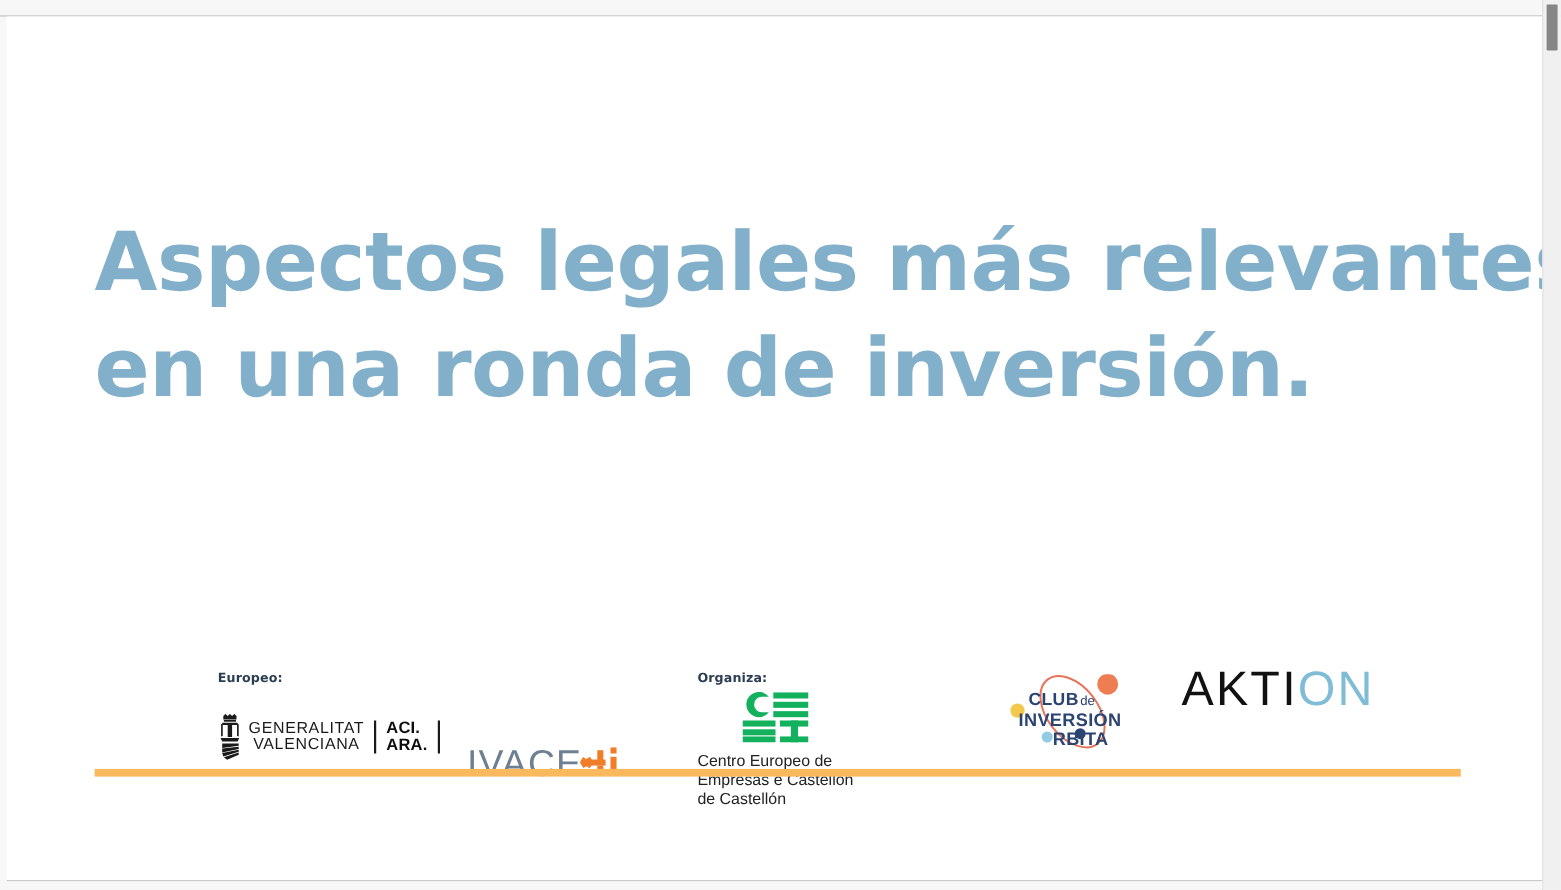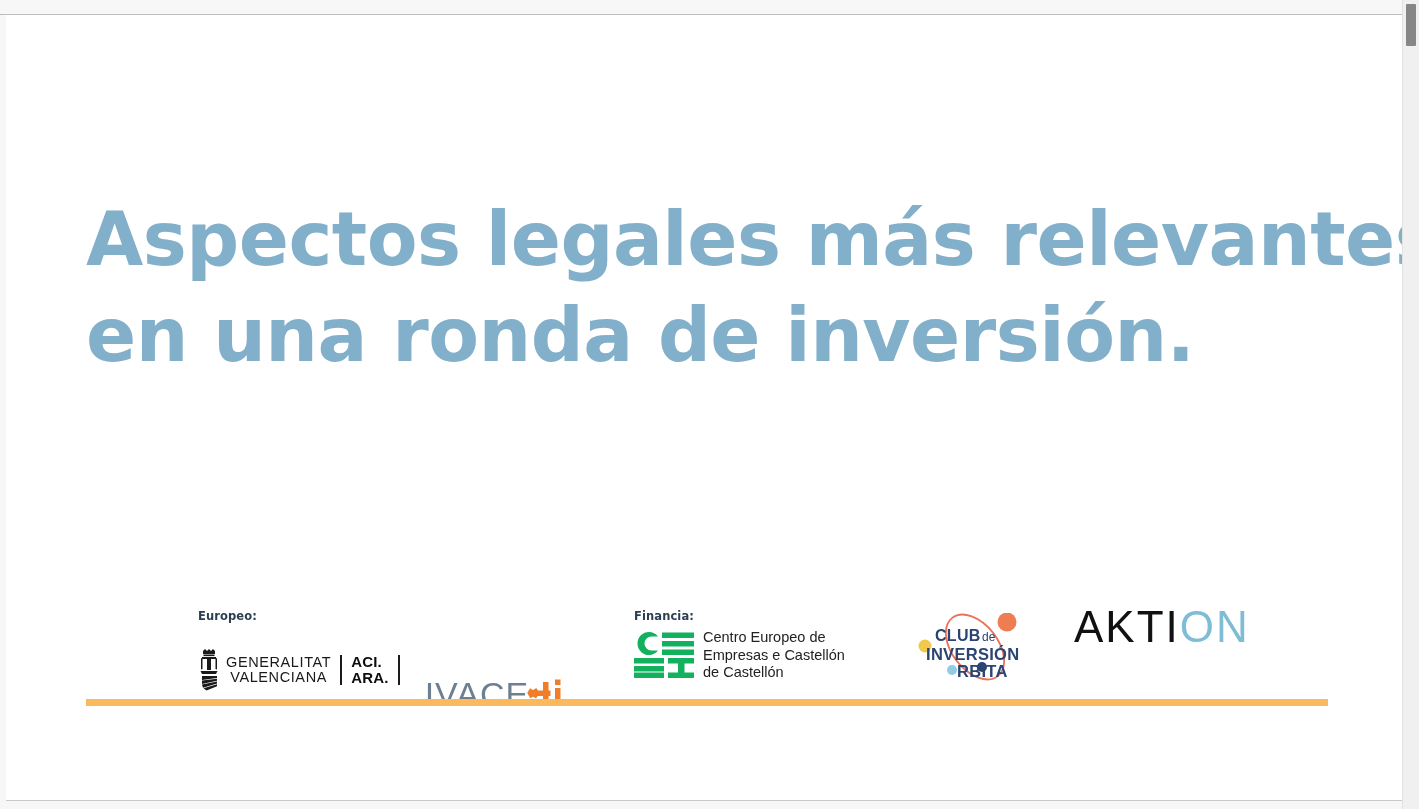--- a/index.html
+++ b/index.html
@@ -116,21 +116,21 @@
     font-family: "Liberation Sans", sans-serif;
     font-size: 34px;
     font-weight: 400;
     color: #6e7f92;
     letter-spacing: 1px;
     line-height: 34px;
   }
   .ivace-plus-i { display: flex; align-items: center; margin-left: -2px; }
 
   
-  .ceei { display: flex; align-items: center; gap: 9px; }
+  .ceei { display: flex; align-items: center; gap: 9px; flex-direction: column; }
   .ceei-mark { width: 60px; height: 46px; display: block; }
   .ceei-text {
     font-family: "Liberation Sans", sans-serif;
     font-size: 14.5px;
     color: #222222;
     line-height: 17.5px;
   }
 
   
   .orbita {
@@ -251,21 +251,21 @@
                   <rect x="28" y="2.5" width="5.5" height="5.5"></rect>
                 </g>
               </svg>
             </span>
           </div>
 
         </div>
       </div>
 
       <div class="sponsor-group group-organiza">
-        <div class="group-label">Financia:</div>
+        <div class="group-label">Organiza:</div>
         <div class="logo-row">
 
           <div class="ceei">
             <svg class="ceei-mark" viewBox="0 0 60 46">
               <g fill="#13b05e">
                 <path d="M15 0 A11.5 11.5 0 0 0 15 23 A11.5 11.5 0 0 0 24 18.5 L17.5 18.5 A6 6 0 1 1 17.5 4.5 L24 4.5 A11.5 11.5 0 0 0 15 0 Z"></path>
                 <rect x="28" y="0.5" width="32" height="5.5"></rect>
                 <rect x="28" y="9" width="32" height="5.5"></rect>
                 <rect x="28" y="17.5" width="32" height="5.5"></rect>
                 <rect x="0" y="26" width="30" height="5.5"></rect>

